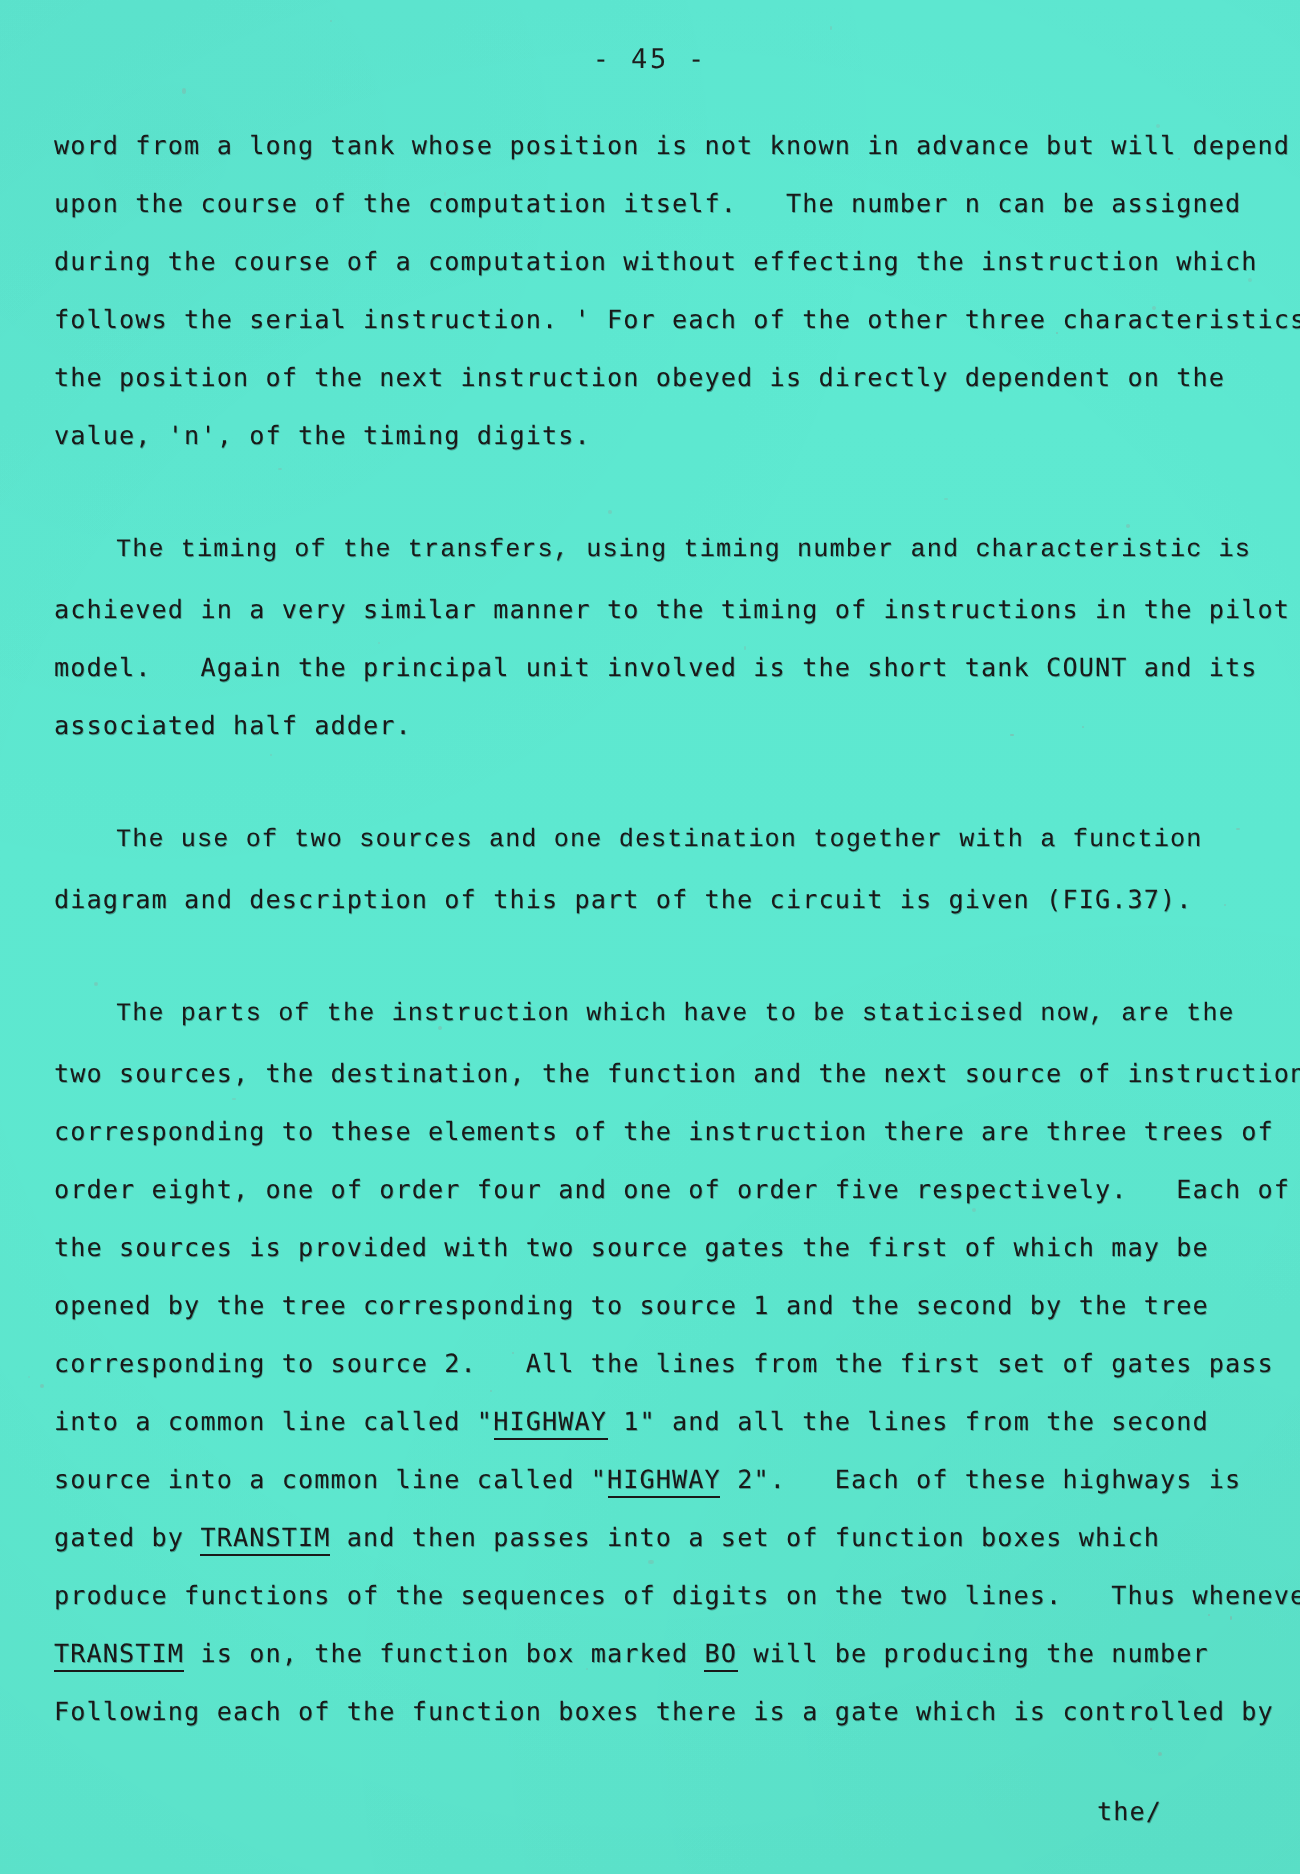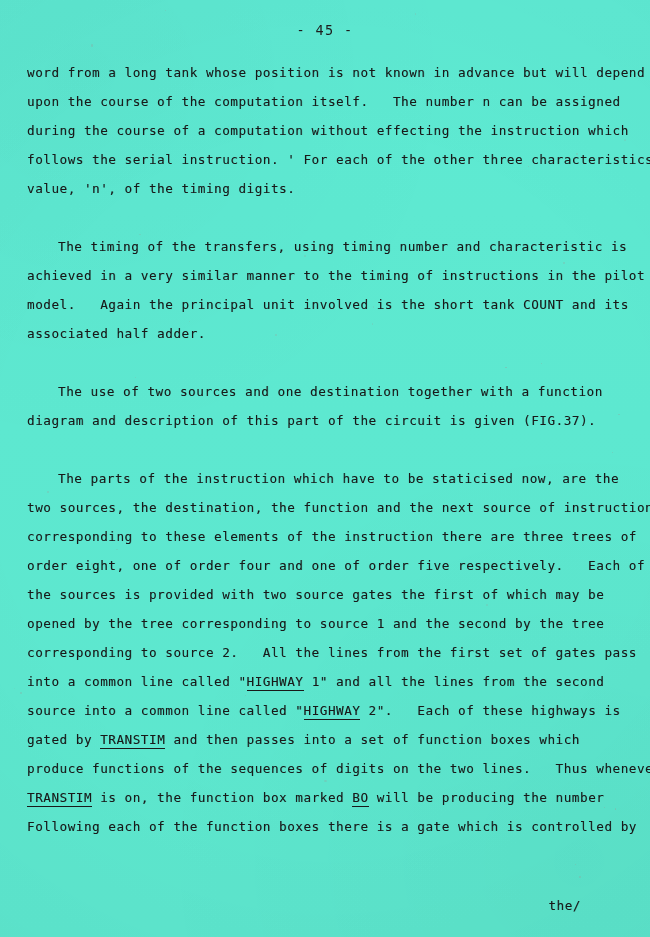--- a/index.html
+++ b/index.html
@@ -71,20 +71,21 @@
     height: 29px;
     line-height: 29px;
     font-size: 12.6px;
     letter-spacing: 0.55px;
     white-space: pre;
     color: #191919;
     text-shadow: 0.35px 0.25px 0 rgba(0,0,0,0.30);
   }
   .line.indent {
     padding-left: 31px;
+    font-family: Liberation Mono, monospace;
   }
   .line u {
     text-decoration: none;
     border-bottom: 1.1px solid #191919;
     padding-bottom: 0.5px;
   }
 
   #catchword {
     position: absolute;
     top: 898px;
@@ -155,20 +156,21 @@
     </div>
 
   <div id="page-header">- 45 -</div>
 
   <div id="body-text">
       <div class="para">
         <div class="line">word from a long tank whose position is not known in advance but will depend</div>
         <div class="line">upon the course of the computation itself.   The number n can be assigned</div>
         <div class="line">during the course of a computation without effecting the instruction which</div>
         <div class="line">follows the serial instruction. ' For each of the other three characteristics</div>
+        <div class="line">the position of the next instruction obeyed is directly dependent on the</div>
         <div class="line">value, 'n', of the timing digits.</div>
       </div>
       <div class="para">
         <div class="line indent">The timing of the transfers, using timing number and characteristic is</div>
         <div class="line">achieved in a very similar manner to the timing of instructions in the pilot</div>
         <div class="line">model.   Again the principal unit involved is the short tank COUNT and its</div>
         <div class="line">associated half adder.</div>
       </div>
       <div class="para">
         <div class="line indent">The use of two sources and one destination together with a function</div>

